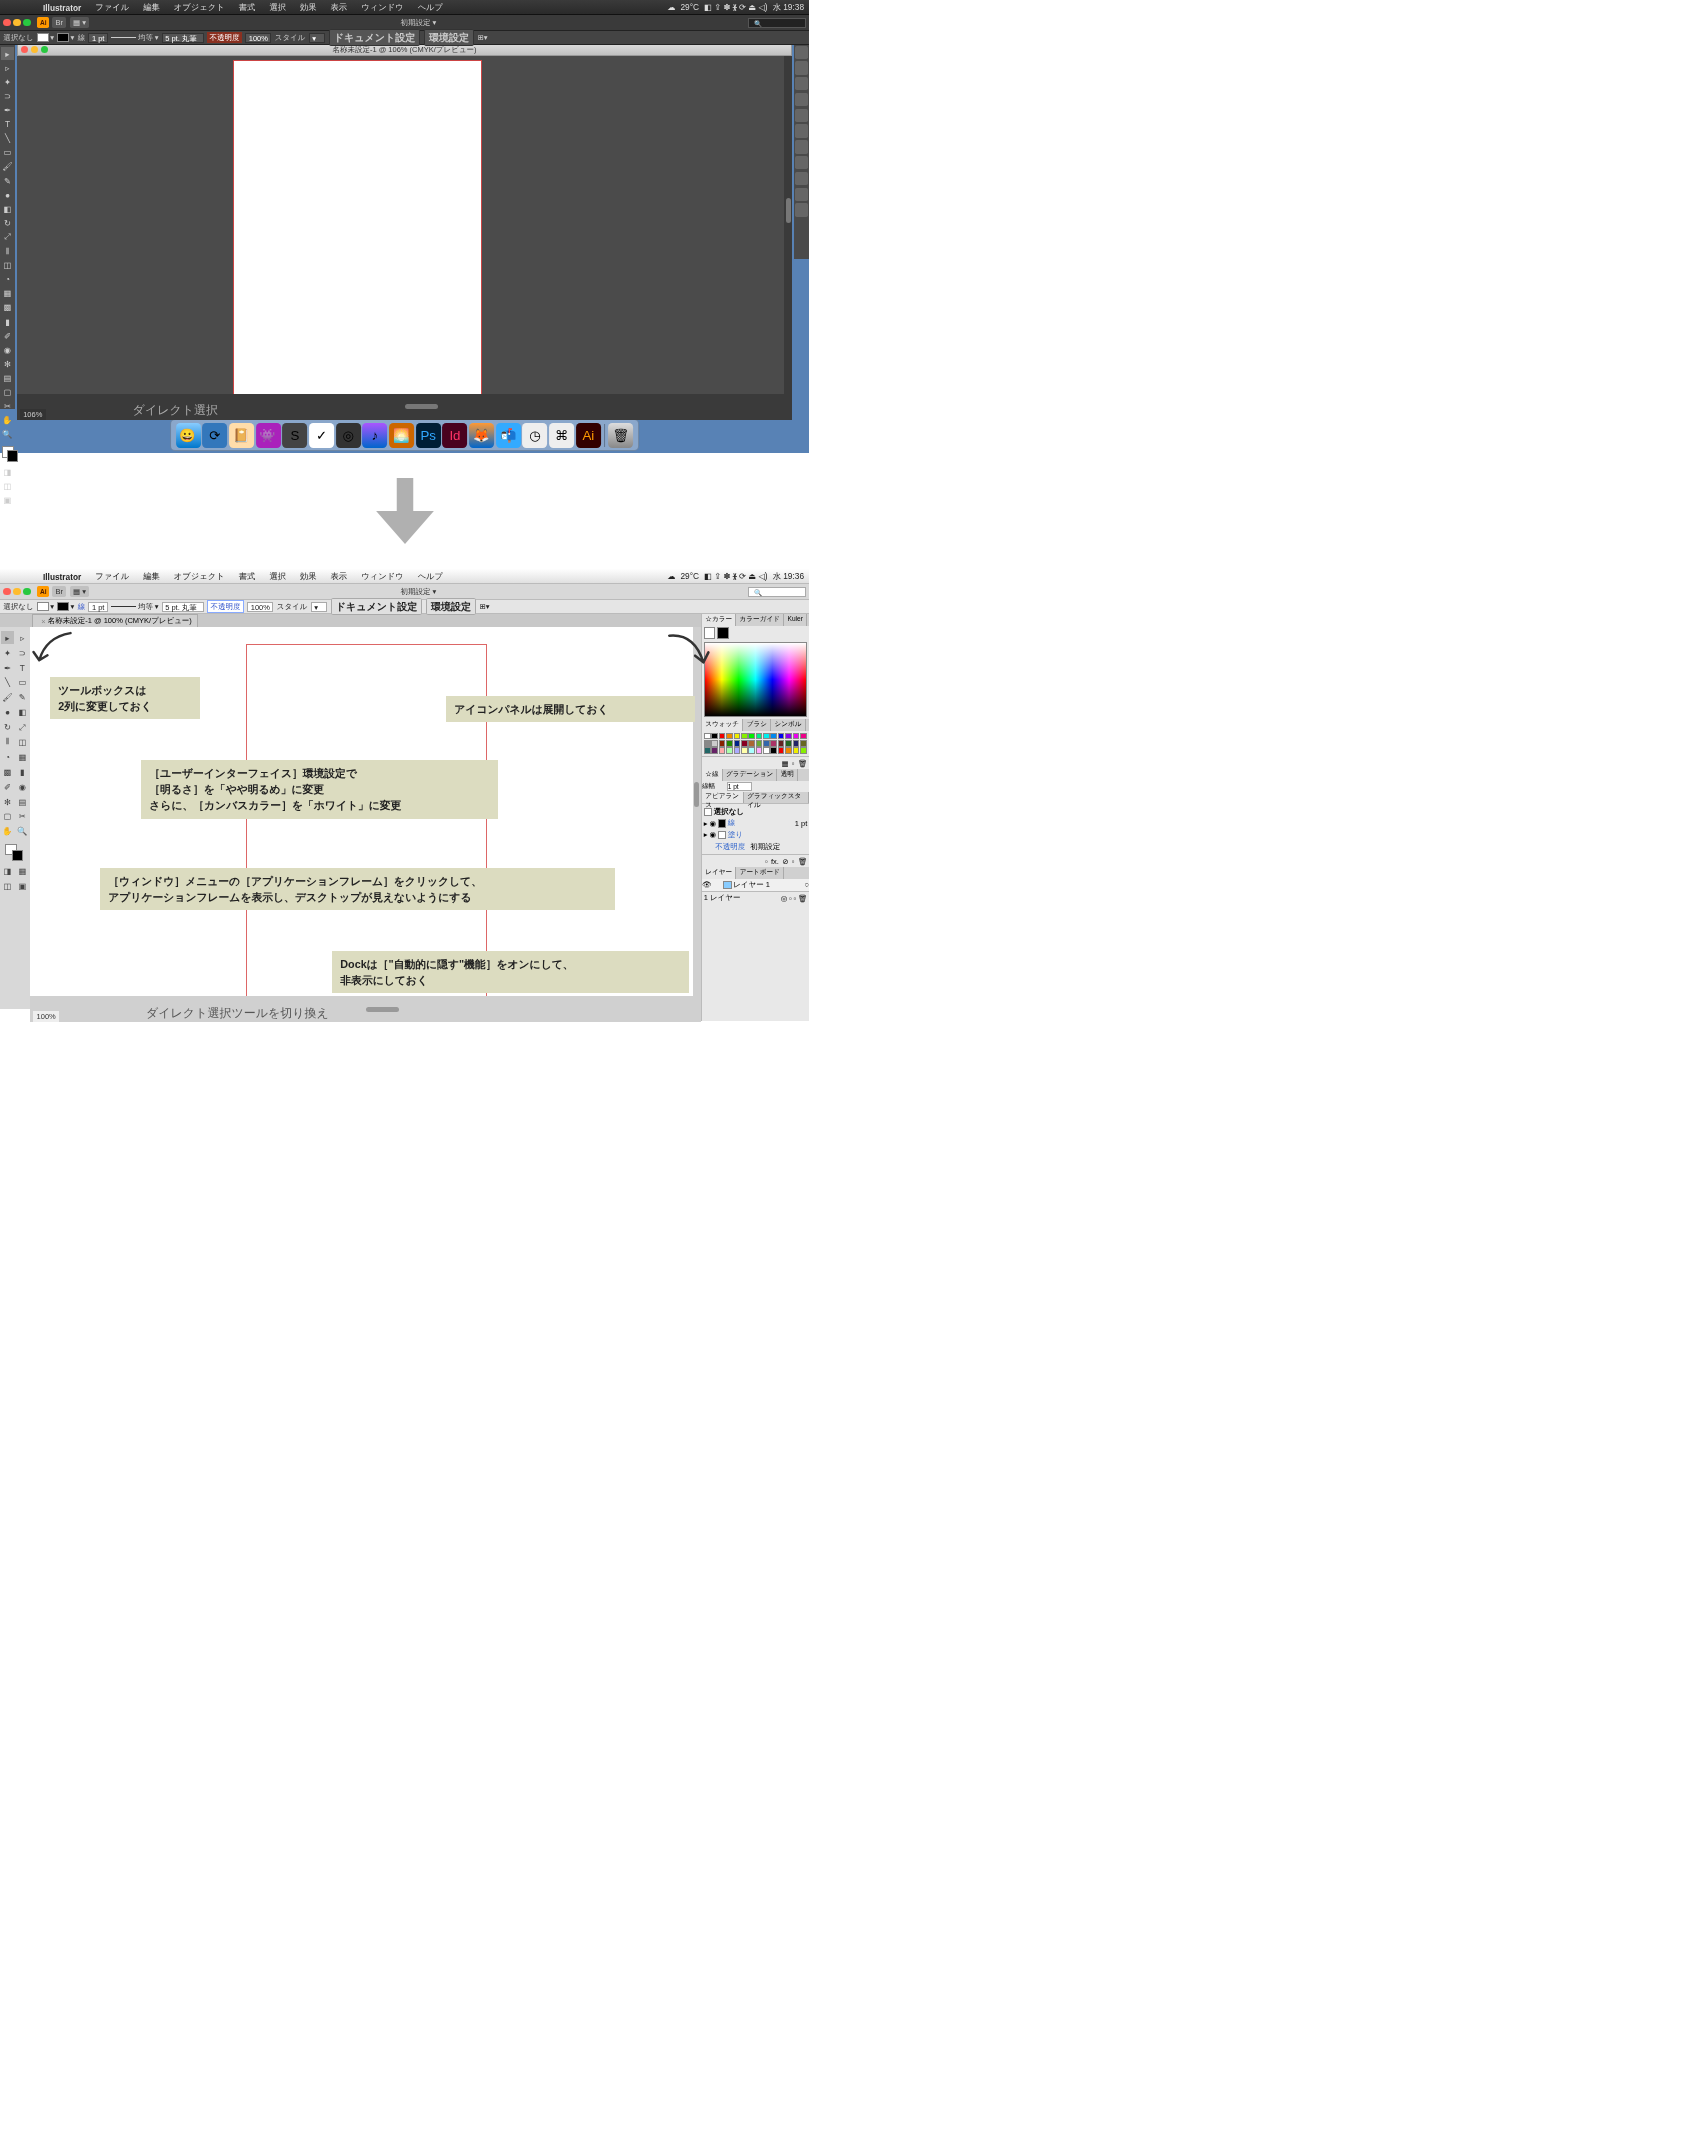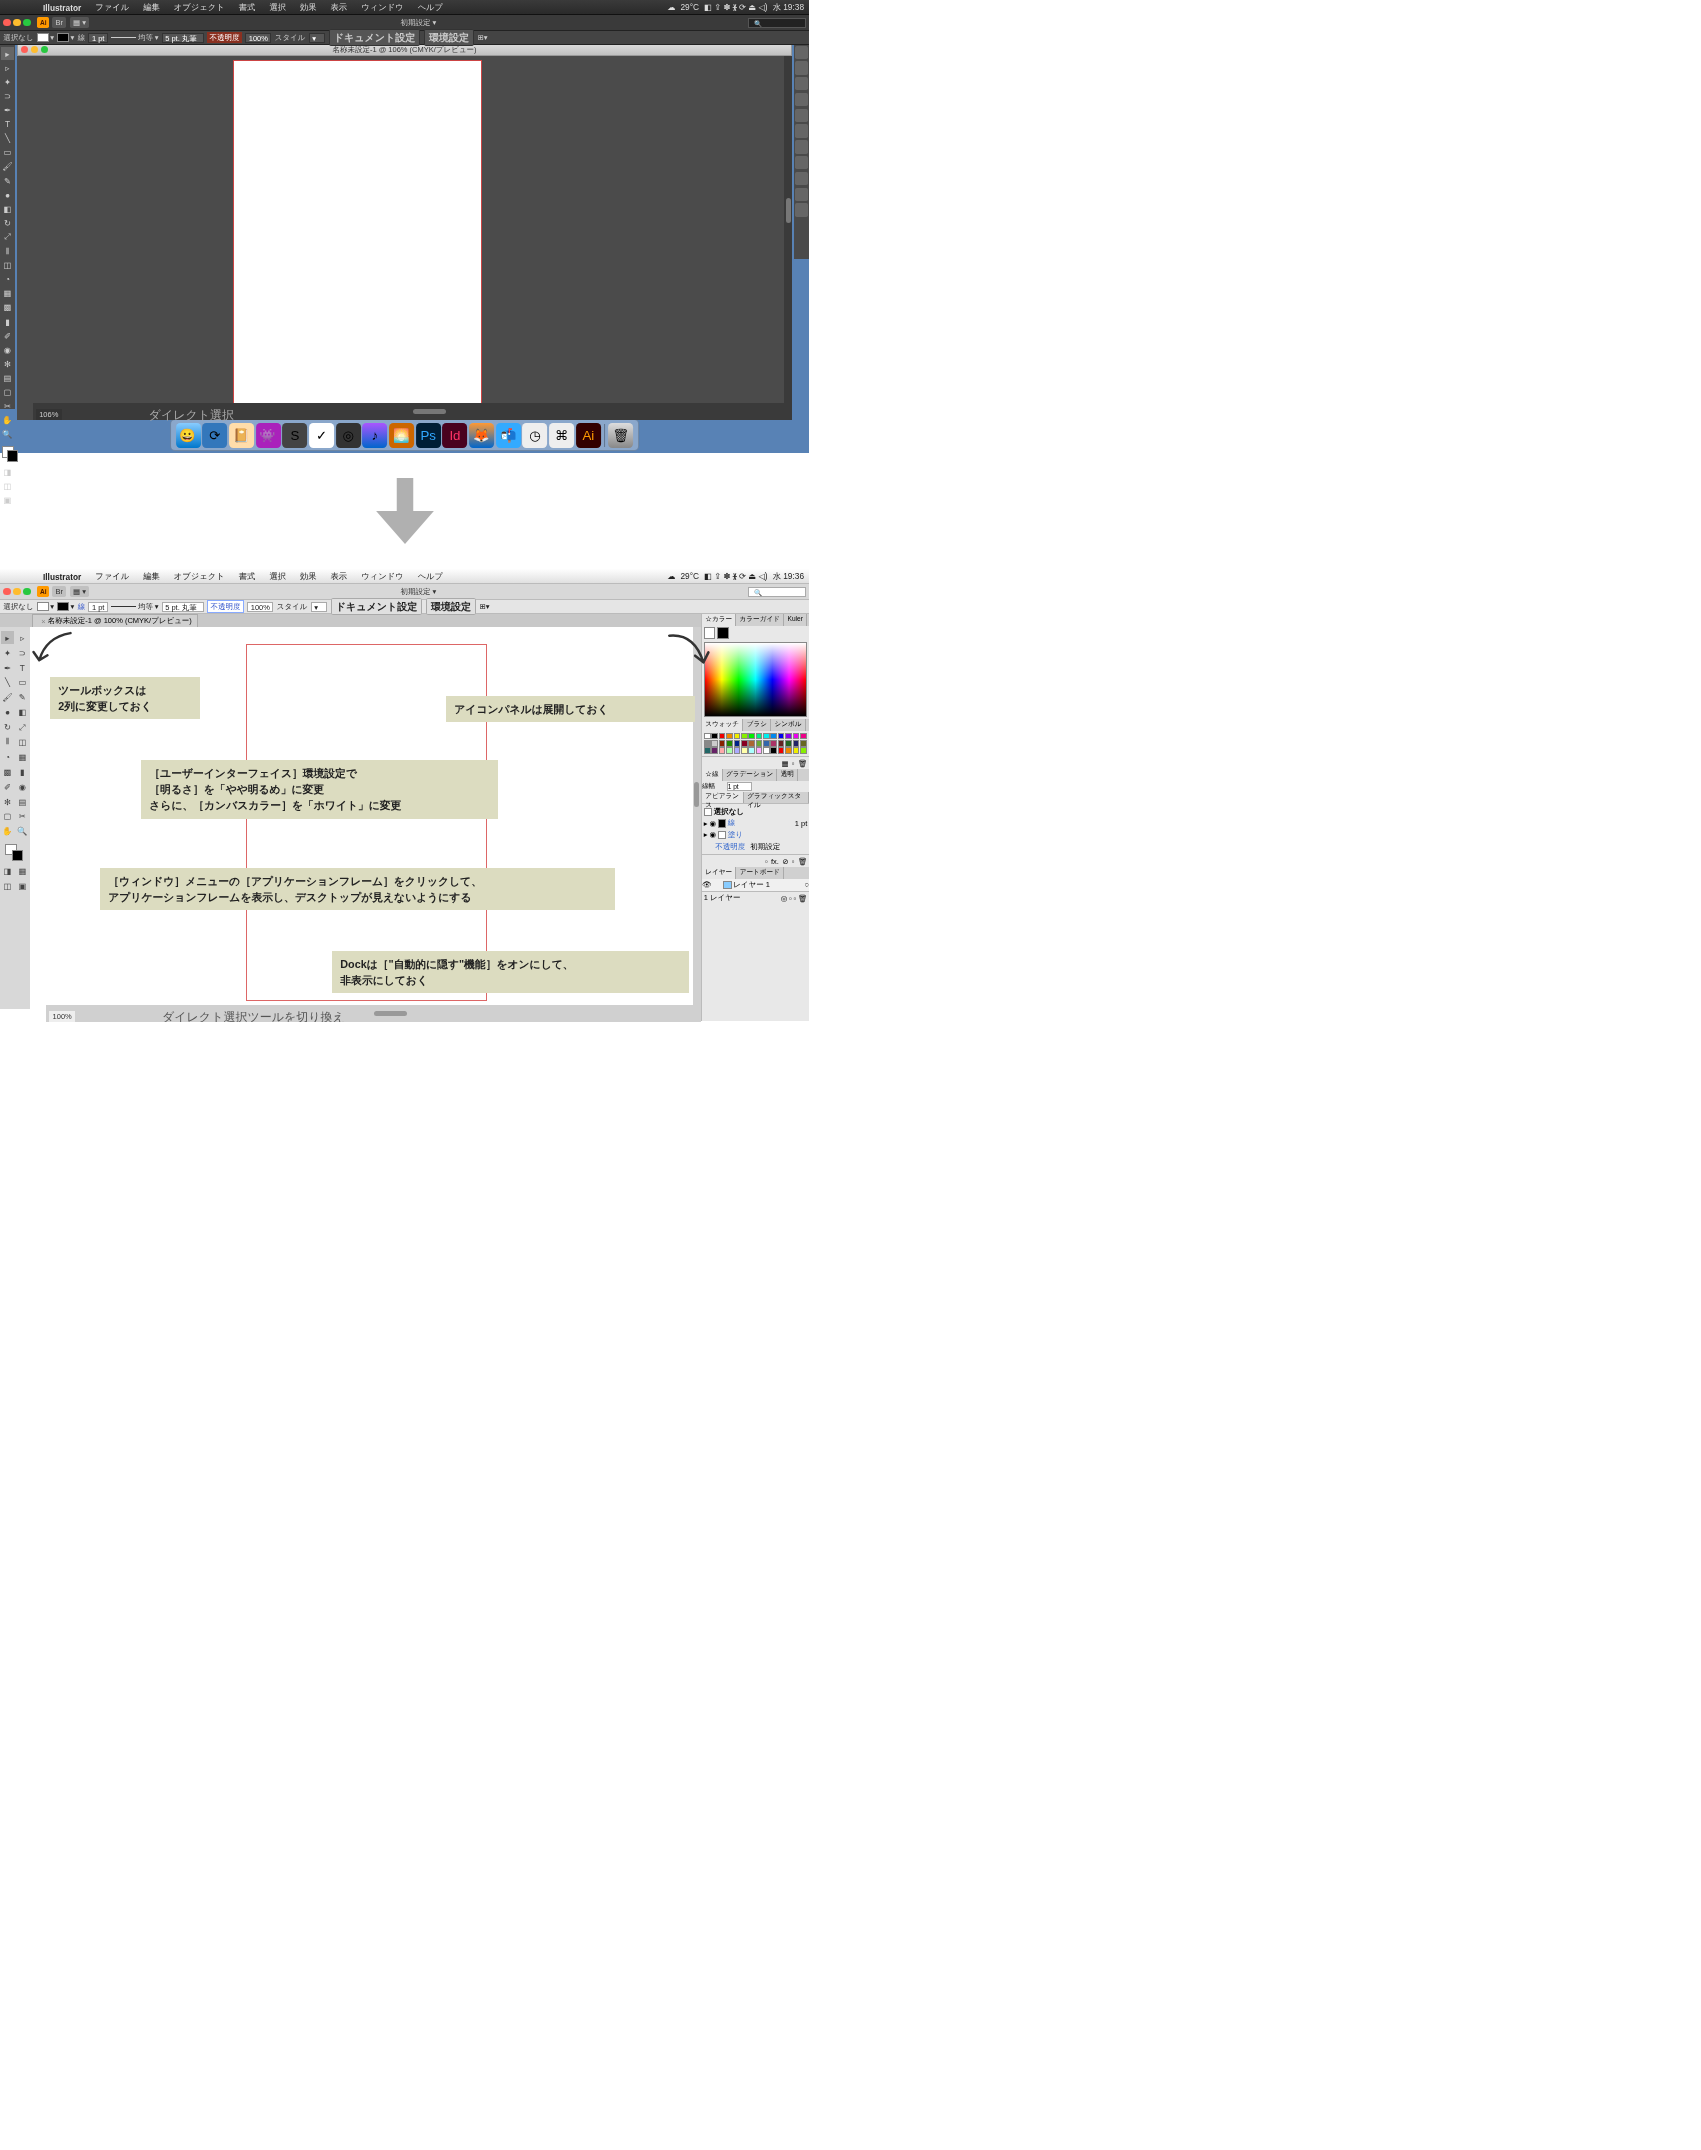--- a/index.html
+++ b/index.html
@@ -39,21 +39,21 @@
   .opacity-label{background:#8a3020;color:#fff;padding:0.8px 2.5px;font-size:7.5px;}
   .opacity-label.light{background:#fff;border:0.8px solid #88aaff;color:#3355cc;}
 
   .doc-titlebar{height:13.3px;background:linear-gradient(#dcdcdc,#c0c0c0);border:0.8px solid #999;display:flex;align-items:center;justify-content:center;font-size:7.5px;color:#333;position:relative;}
   .doc-titlebar .traffic{position:absolute;left:3.3px;}
   .doc-tab{height:13.3px;background:#d0d0d0;display:inline-flex;align-items:center;padding:0 5px;font-size:7.5px;border:0.8px solid #aaa;border-bottom:none;}
   .doc-tab .x{margin-left:3.3px;color:#888;}
   .canvas-dark{background:#4b4b4b;position:relative;}
   .canvas-light{background:#ffffff;position:relative;}
   .artboard{background:#fff;border:0.8px solid #cc4444;position:absolute;}
-  .scroll-h{height:17px;background:#3a3a3a;position:absolute;bottom:0;left:16px;right:0;display:flex;align-items:center;}
+  .scroll-h{height:26px;background:#3a3a3a;position:absolute;bottom:0;left:0;right:0;display:flex;align-items:center;}
   .scroll-h.light{background:#d0d0d0;}
   .scroll-thumb{height:5px;background:#777;border-radius:2.5px;position:absolute;}
   .scroll-v{width:8.3px;background:#3a3a3a;position:absolute;top:0;bottom:8.3px;right:0;}
   .scroll-v.light{background:#d0d0d0;}
   .status-zoom{position:absolute;bottom:0;left:3.3px;font-size:7.5px;padding:0.8px 3.3px;}
   .status-dark{background:#333;color:#ccc;}
   .status-text{font-size:12px;color:#aaa;padding-left:116px;margin-top:8px;}
   .status-text.light{color:#555;}
 
   

